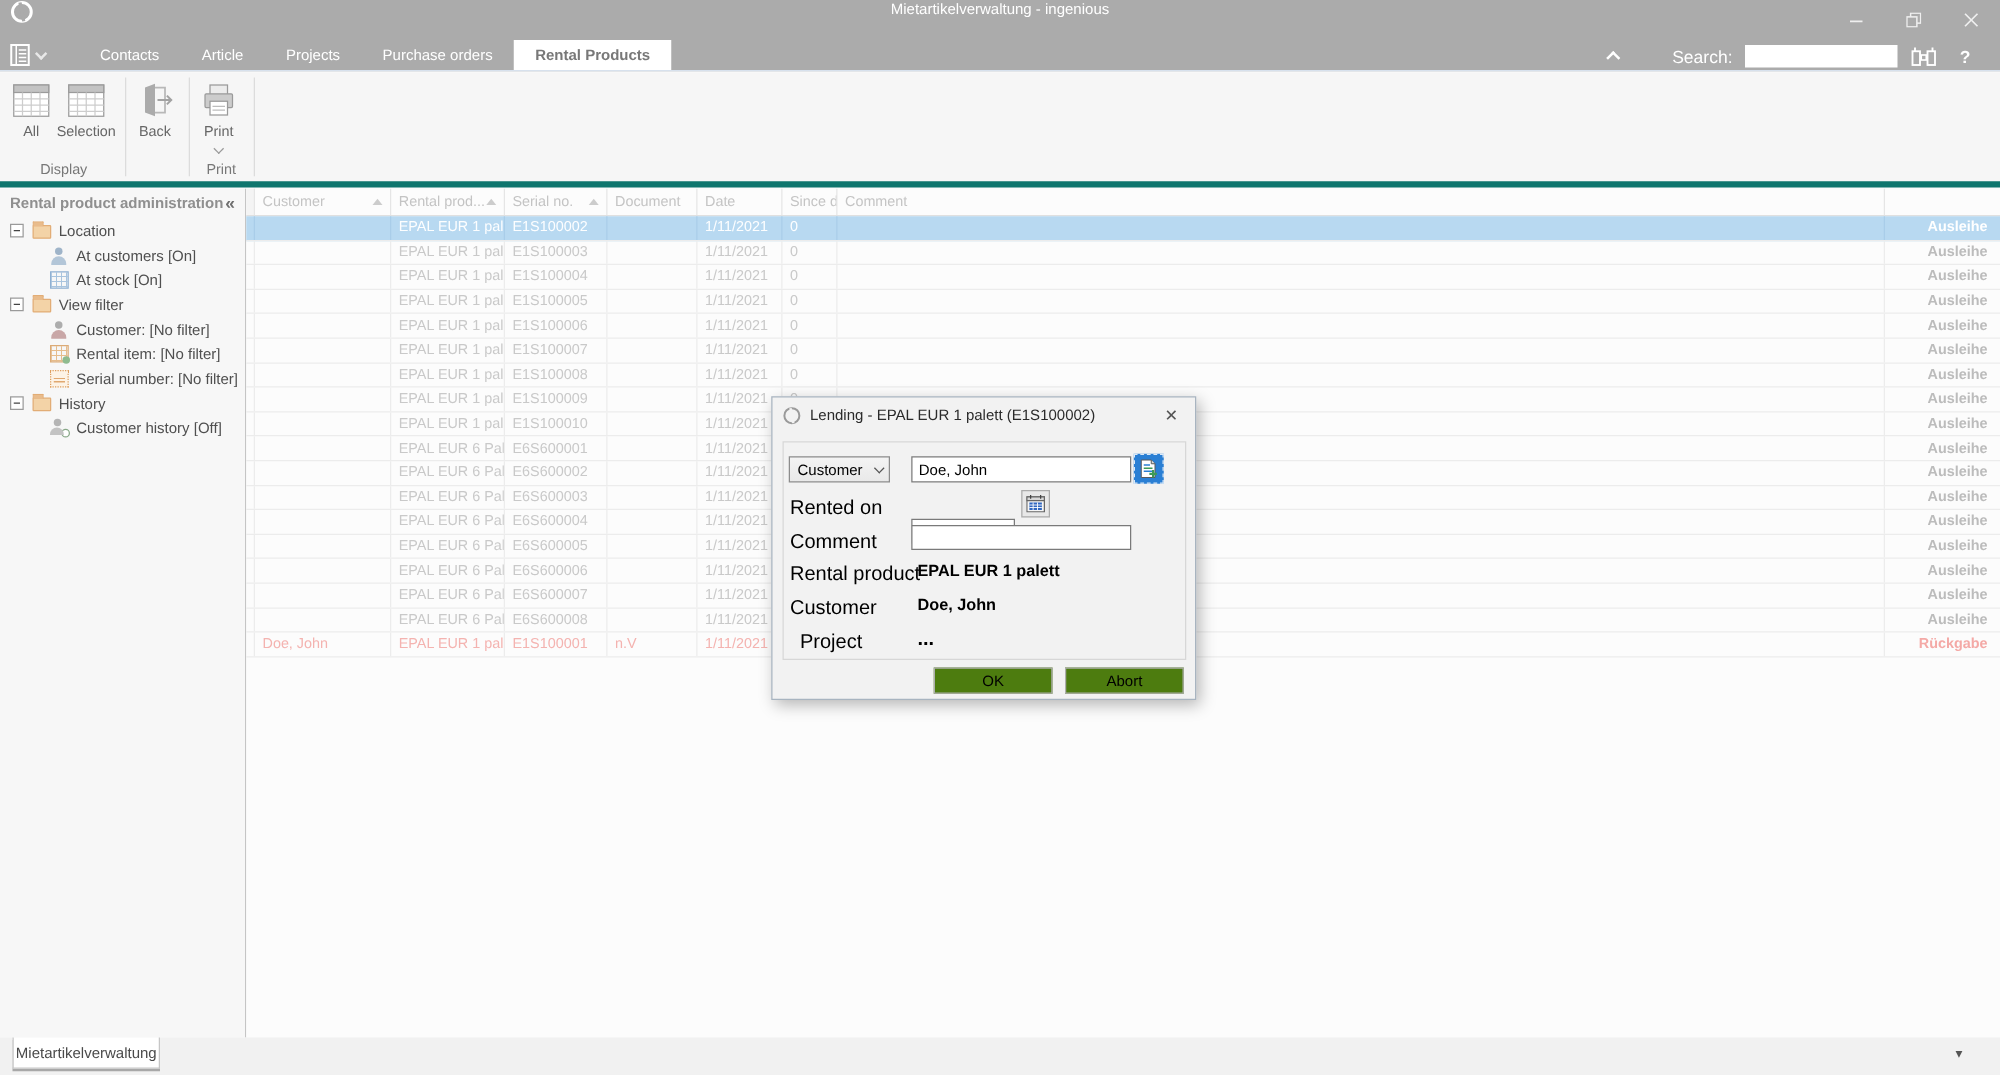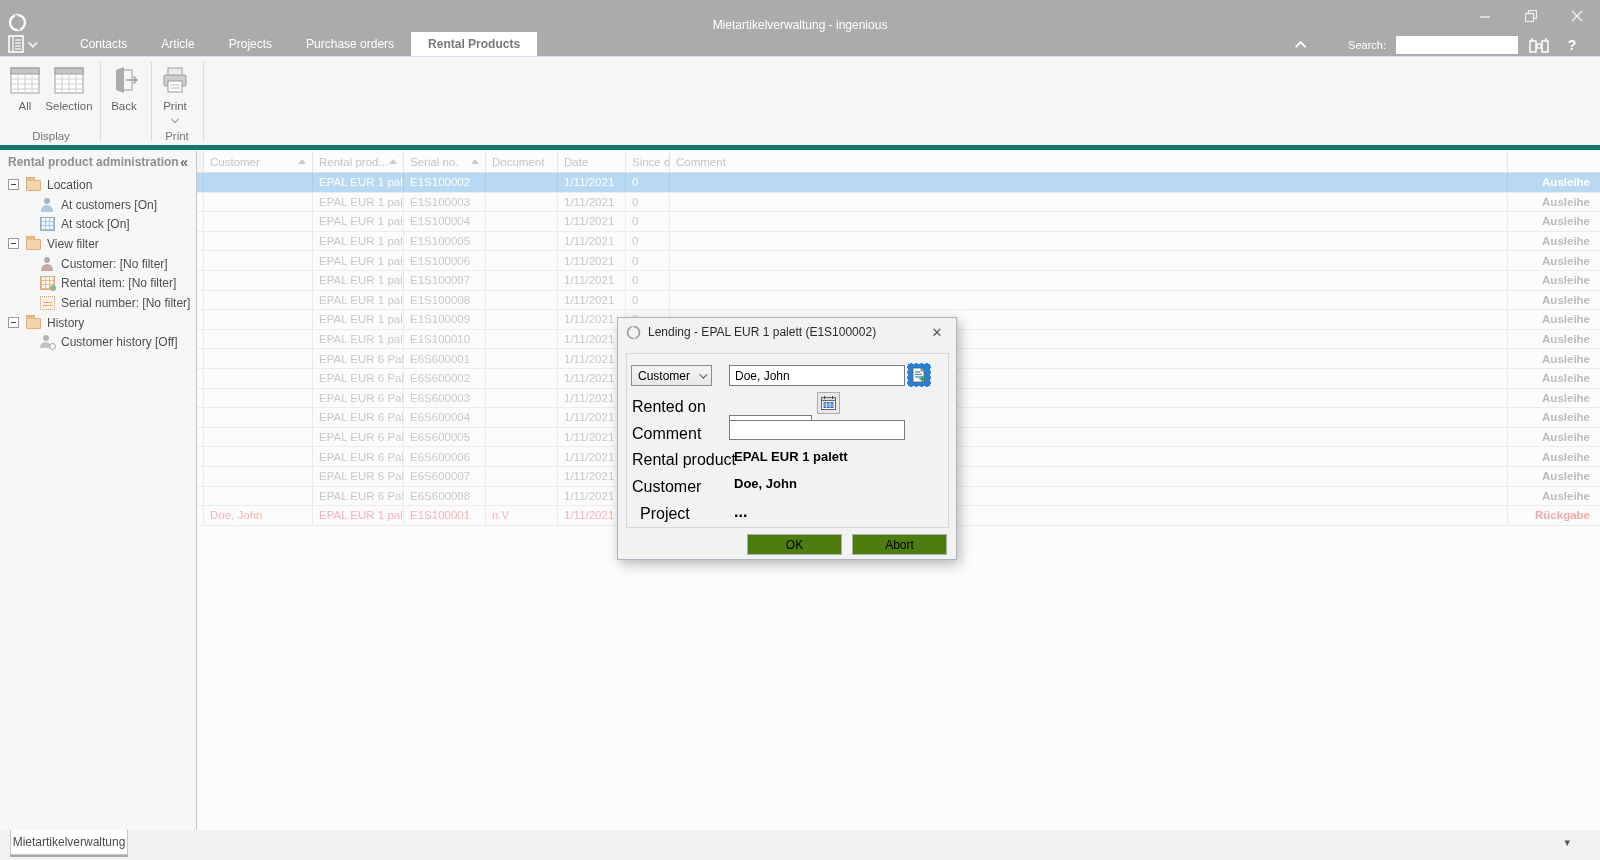--- a/index.html
+++ b/index.html
@@ -1,36 +1,36 @@
 <!DOCTYPE html>
 <html><head>
 <meta charset="utf-8">
 <style>
   * { box-sizing: border-box; margin: 0; padding: 0; }
   html,body { width:1600px; height:860px; overflow:hidden; }
   body { font-family:"Liberation Sans", sans-serif; background:#fbfbfb; position:relative; }
 
   
   .titlebar { position:absolute; left:0; top:0; width:1600px; height:32px; background:#ababab;
-              display:flex; align-items:flex-end; }
+              display:flex; align-items:flex-start; }
   .titlebar .logo { margin-left:8px; }
   .titlebar .title { position:absolute; left:0; right:0; text-align:center; color:#ffffff; font-size:12px; }
   .win-controls { position:absolute; right:0; top:0; height:32px; display:flex; }
   .win-btn { width:46px; height:32px; display:flex; align-items:center; justify-content:center; cursor:default; }
 
   
   .tabrow { position:absolute; left:0; top:32px; width:1600px; height:25px; background:#ababab;
             display:flex; align-items:stretch; border-bottom:1px solid #d7e1ed; }
   .appmenu { display:flex; align-items:center; padding:0 6px 0 8px; }
   .appmenu .chev-down { margin-left:3px; }
   .tabs { display:flex; margin-left:22px; }
   .tab { color:#ffffff; font-size:12px; padding:0 17px; display:flex; align-items:center; cursor:default; }
   .tab.active { background:#ffffff; color:#787878;font-weight:bold; }
   .tabrow-right { position:absolute; right:0; top:0; height:25px; display:flex; align-items:center; gap:10px; padding-right:16px; }
-  .search-label { color:#ffffff; font-size:11px;margin-left:32px; }
+  .search-label { color:#ffffff; font-size:14px;margin-left:32px; }
   .search-input { width:122px; height:18px; border:none; background:#ffffff; font-size:12px; padding:0 4px; outline:none; }
   .help-glyph { color:#ffffff; font-size:14px; font-weight:bold; width:24px; text-align:center; }
   .chev-up { width:8px; height:8px; border-left:2px solid #ffffff; border-top:2px solid #ffffff;
              transform:rotate(45deg) translateY(2px); }
   .chev-down { width:7px; height:7px; border-right:2px solid #e8e8e8; border-bottom:2px solid #e8e8e8;
                transform:rotate(45deg) translateY(-2px); }
 
   
   .ribbon { position:absolute; left:0; top:58px; width:1600px; height:92px; background:#f6f6f6;
             border-bottom:5px solid #0f766e; }

